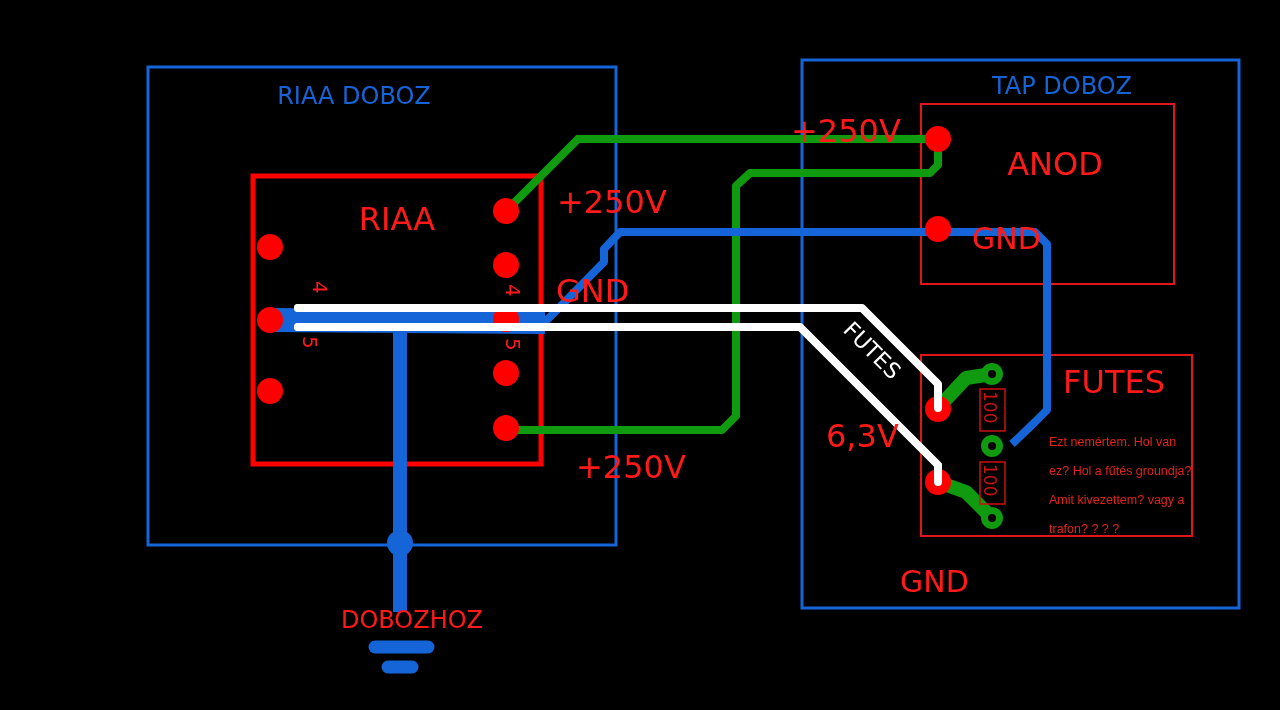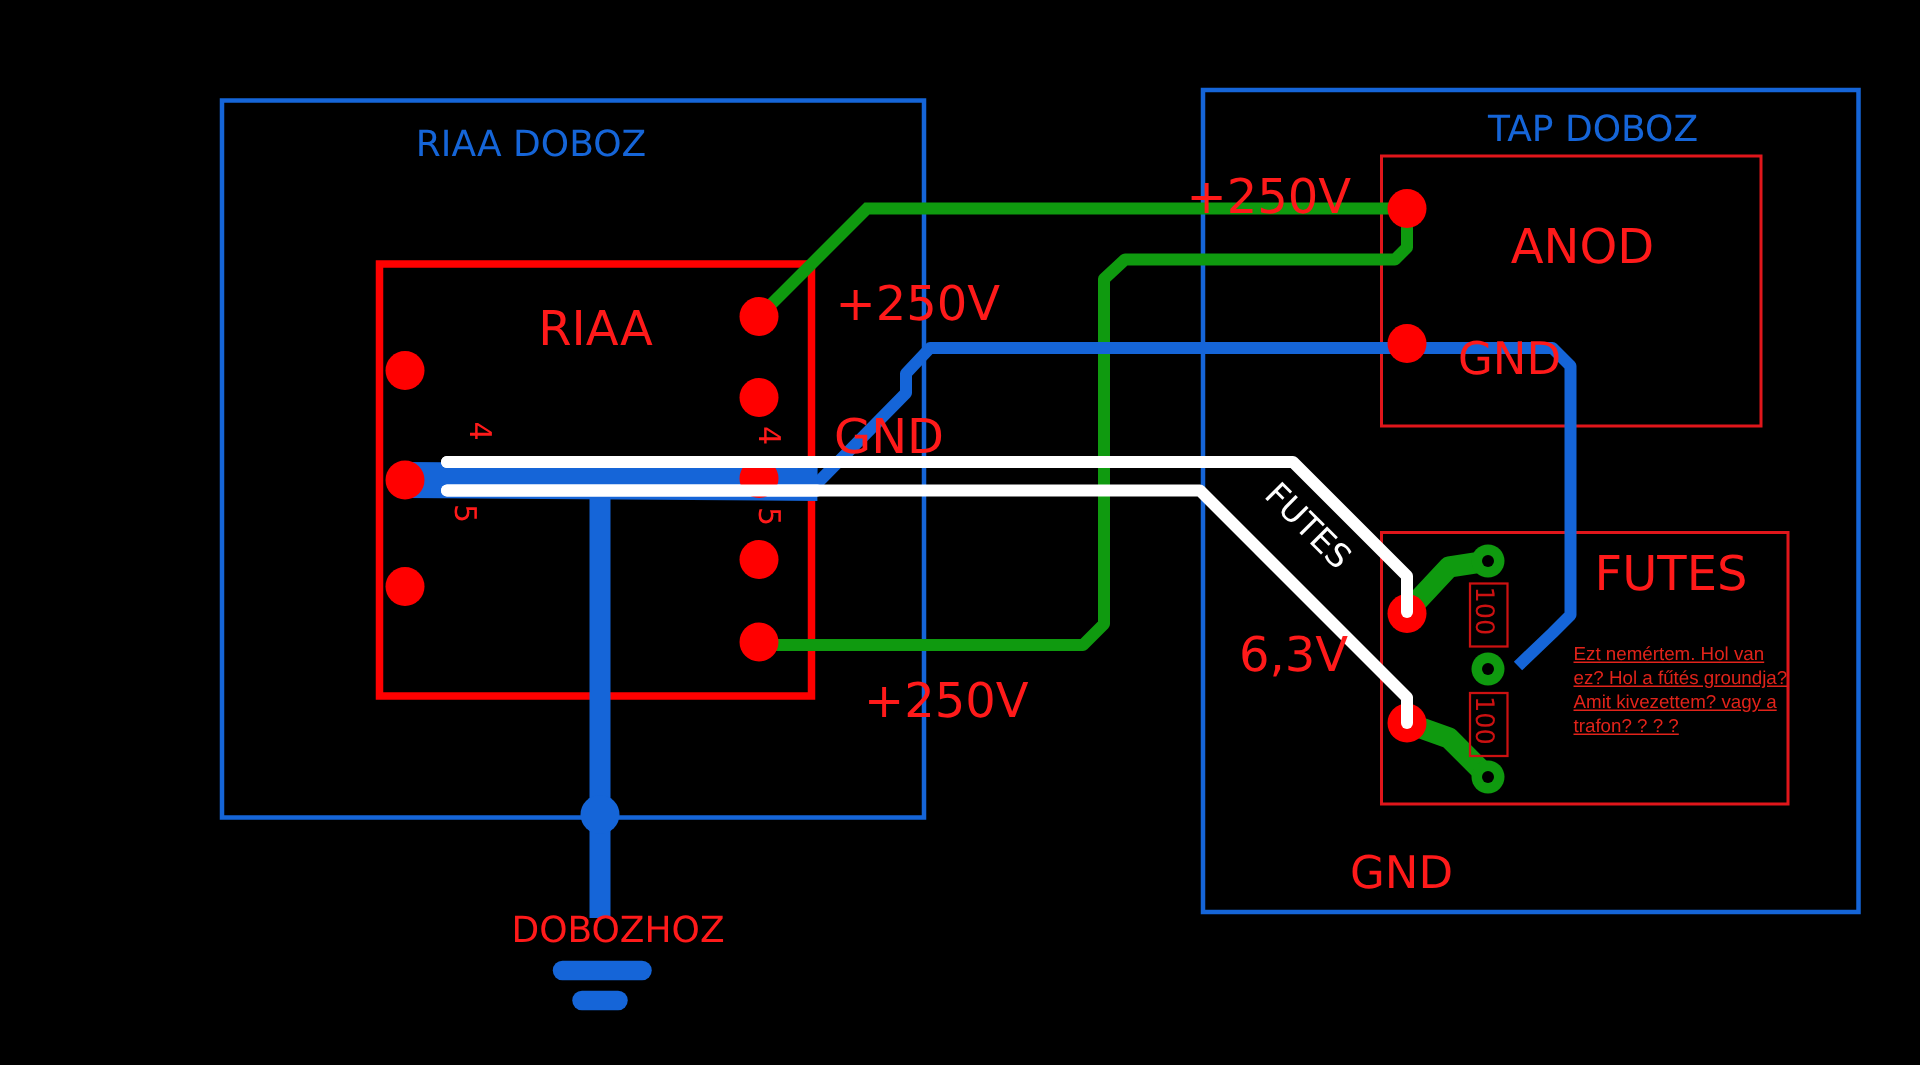--- a/index.html
+++ b/index.html
@@ -1,21 +1,21 @@
 <!DOCTYPE html>
 <html><head>
 <meta charset="utf-8">
 <style>
   html, body { margin: 0; padding: 0; background: #000; }
   body { width: 1280px; height: 710px; overflow: hidden; position: relative;
          font-family: "DejaVu Sans", sans-serif; }
   #canvas { position: absolute; left: 0; top: 0; }
   .note { position: absolute; left: 1049px; top: 428px; width: 148px;
           color: #e2231a; font-family: "Liberation Sans", sans-serif;
-          font-size: 12.5px; line-height: 16px; text-decoration: underline; }
+          font-size: 12.5px; line-height: 29px; }
   svg text { font-family: "DejaVu Sans", sans-serif; }
 </style>
 </head>
 <body>
 
 <svg id="canvas" width="1280" height="710" viewBox="0 0 1280 710">
 
   <rect x="148" y="67" width="468" height="478" fill="none" stroke="#1565d8" stroke-width="3"></rect>
   <rect x="802" y="60" width="437" height="548" fill="none" stroke="#1565d8" stroke-width="3"></rect>
 

